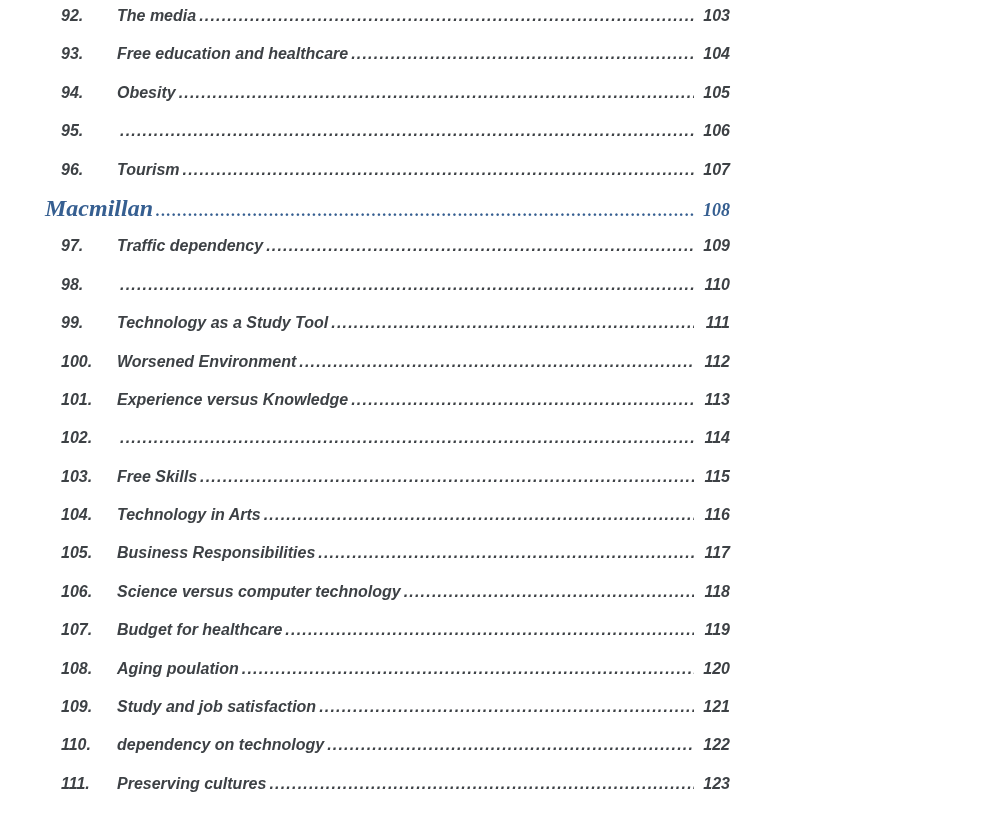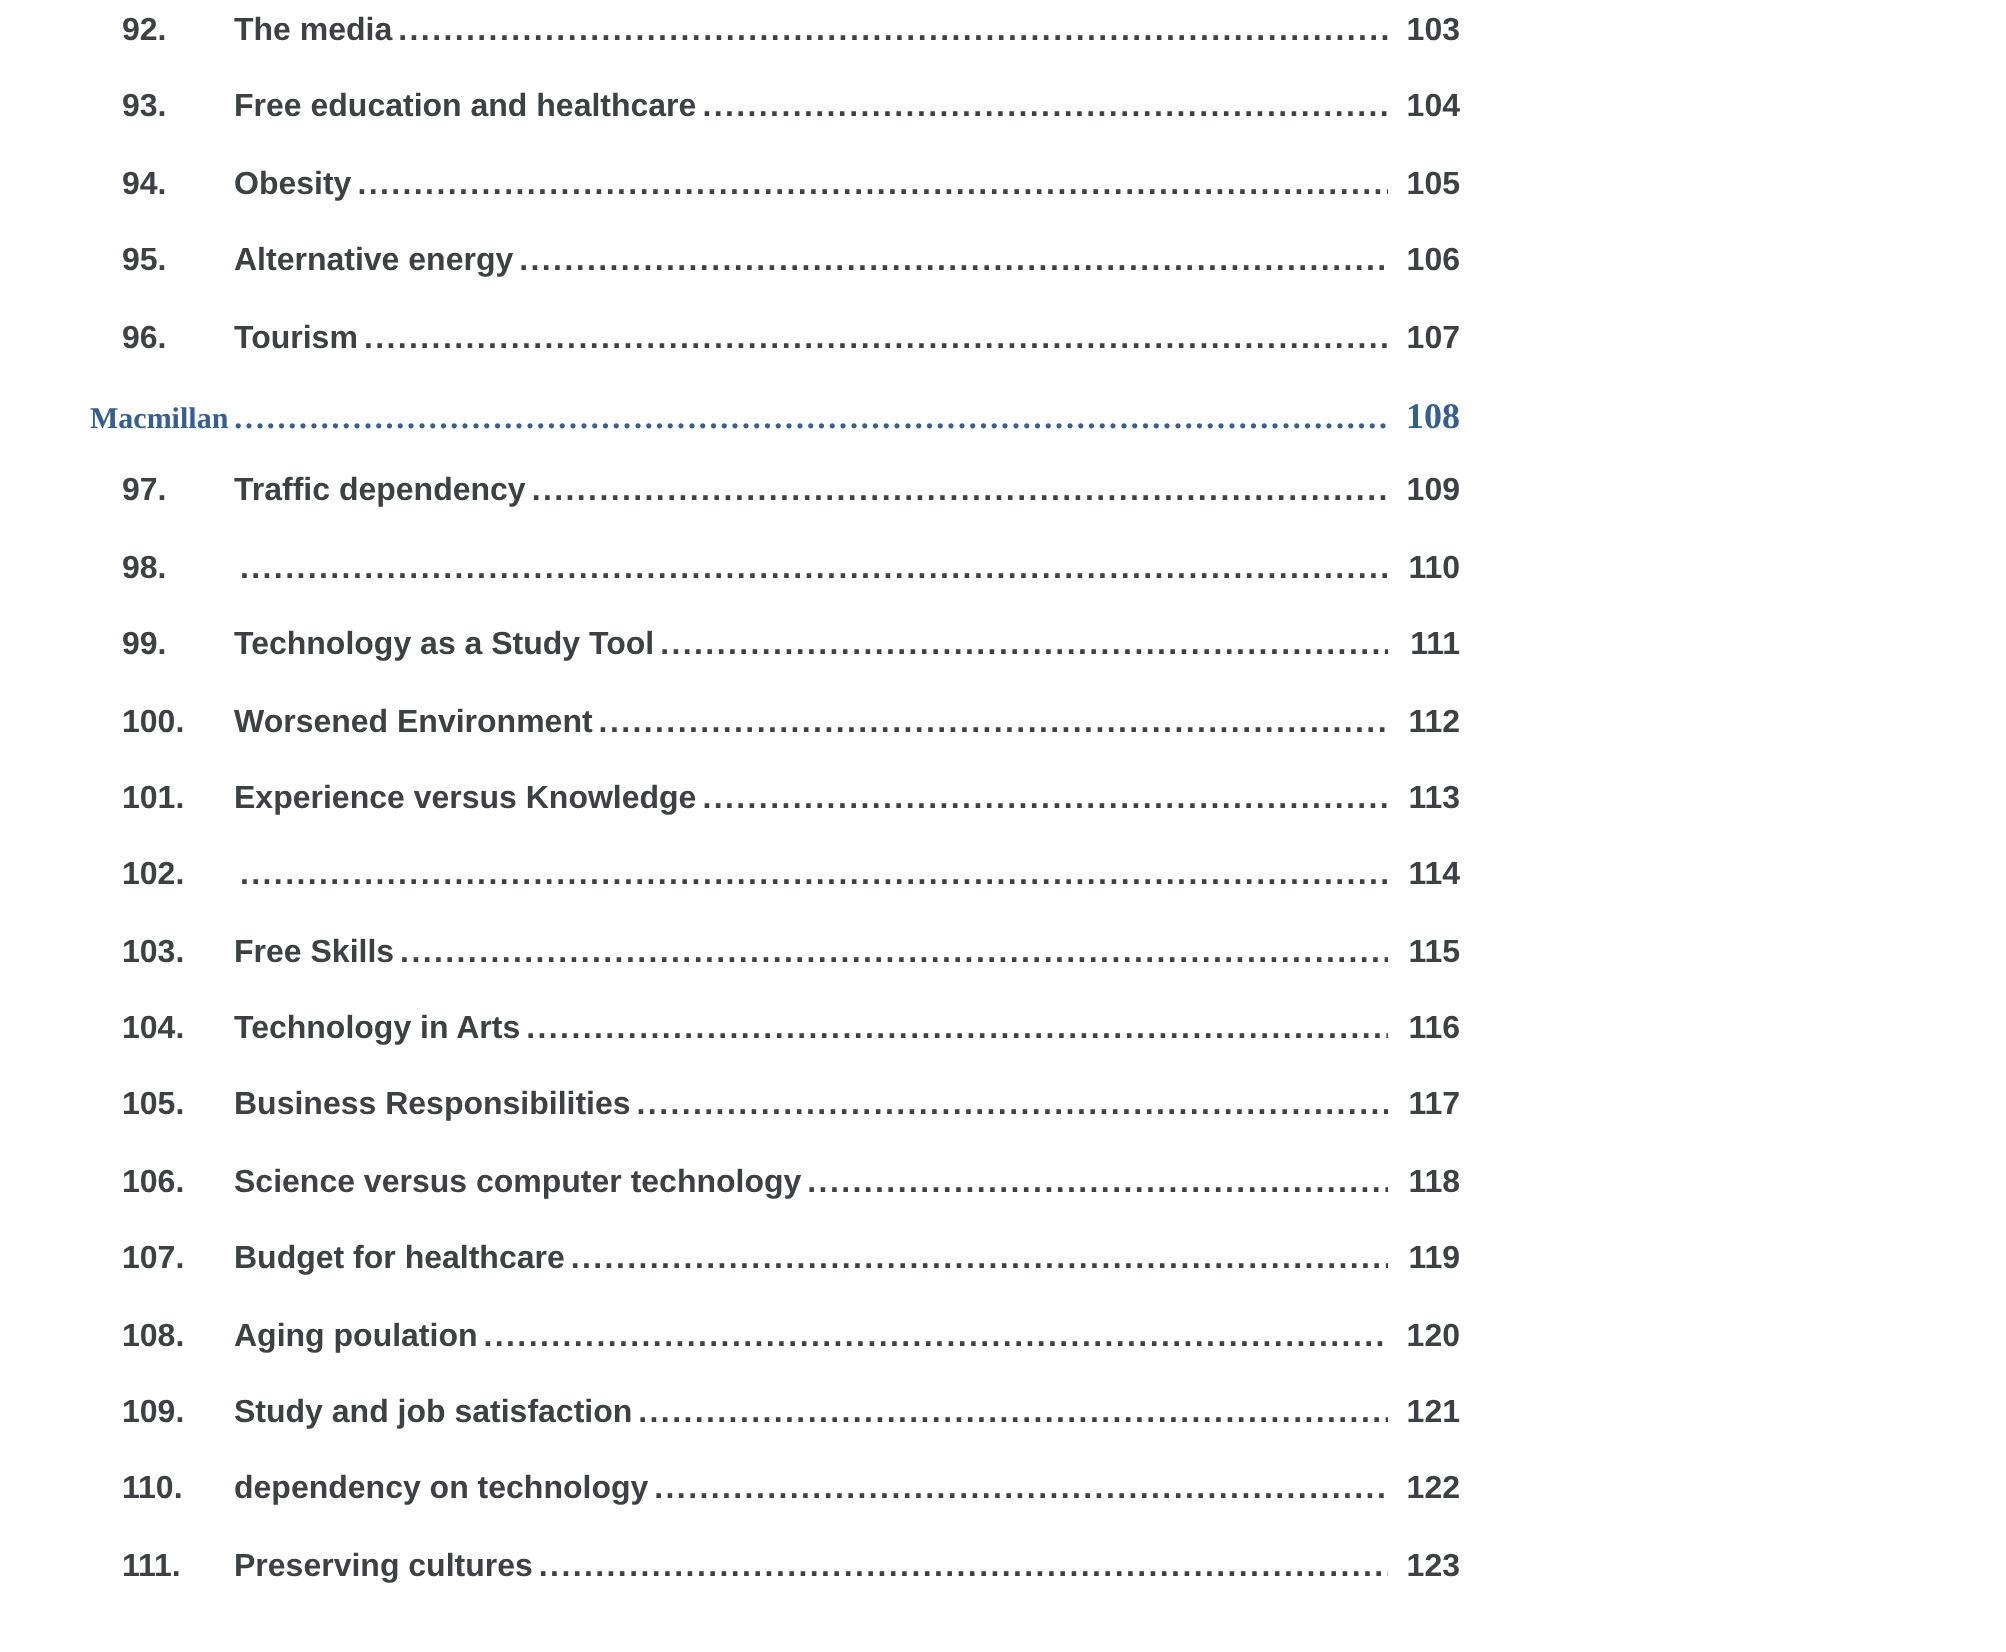--- a/index.html
+++ b/index.html
@@ -10,20 +10,21 @@
   * { margin: 0; padding: 0; box-sizing: border-box; }
   html, body { background: var(--page-bg); }
   .page {
     position: relative;
     width: 794px;
     height: 826px;
     background: var(--page-bg);
     overflow: hidden;
     font-family: "Liberation Sans", sans-serif;
     color: var(--text-color);
+    font-style: italic;
   }
   .toc-list {
     padding: 0 64px 0 45px;
     margin-top: -3px;
   }
   .row {
     display: flex;
     align-items: baseline;
     height: 38.4px;
     cursor: pointer;
@@ -59,21 +60,21 @@
     flex: 0 0 auto;
     min-width: 34px;
     text-align: right;
     font-size: 16px;
     font-weight: bold;
     color: var(--text-color);
     white-space: nowrap;
   }
   .row.section .title {
     font-family: "Liberation Serif", serif;
-    font-size: 15px;
+    font-size: 24px;
     font-weight: bold;
     color: var(--heading-color);
   }
   .row.section .dots {
     font-family: "Liberation Serif", serif;
     font-weight: bold;
     color: var(--heading-color);
     letter-spacing: 1.4px;
   }
   .row.section .pagenum {
@@ -102,21 +103,20 @@
     <span class="pagenum">104</span>
   </div>
       <div class="row">
     <span class="num">94.</span>
     <span class="title">Obesity</span>
     <span class="dots" aria-hidden="true">................................................................................................................................................................................................................................................................................................................................................................................................................</span>
     <span class="pagenum">105</span>
   </div>
       <div class="row">
     <span class="num">95.</span>
-    <span class="title">Alternative energy</span>
     <span class="dots" aria-hidden="true">................................................................................................................................................................................................................................................................................................................................................................................................................</span>
     <span class="pagenum">106</span>
   </div>
       <div class="row">
     <span class="num">96.</span>
     <span class="title">Tourism</span>
     <span class="dots" aria-hidden="true">................................................................................................................................................................................................................................................................................................................................................................................................................</span>
     <span class="pagenum">107</span>
   </div>
       <div class="row section">

